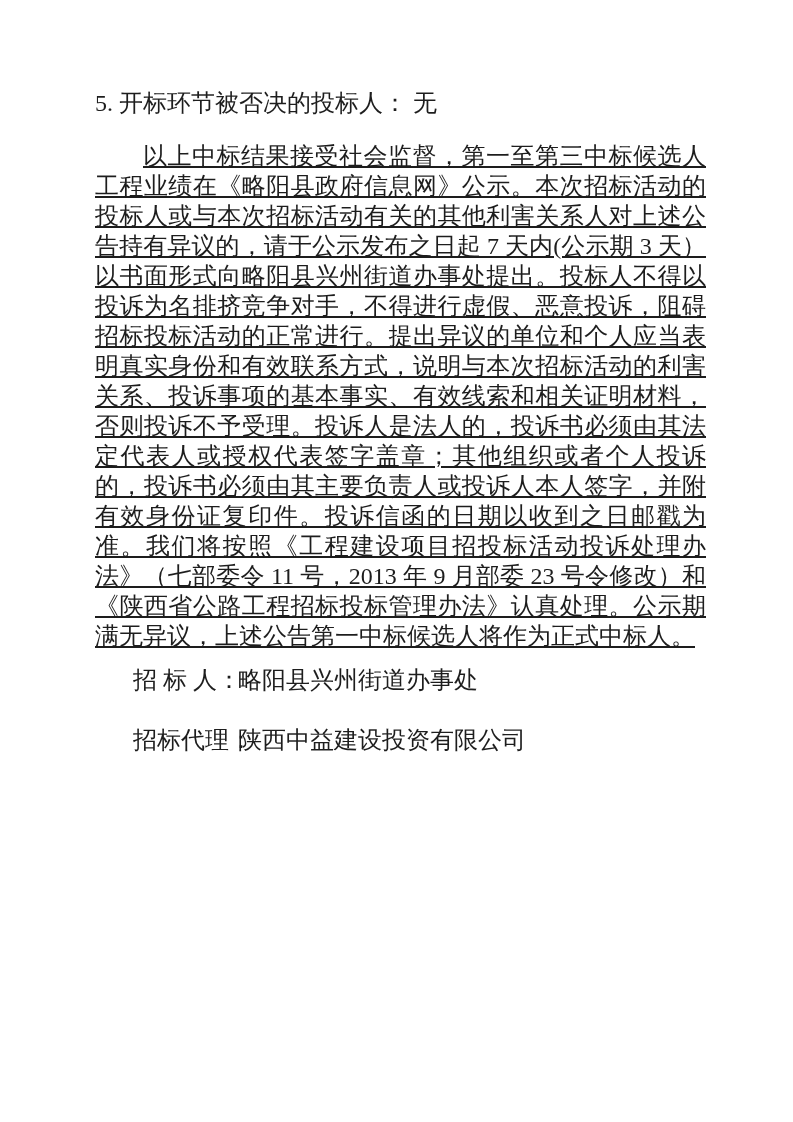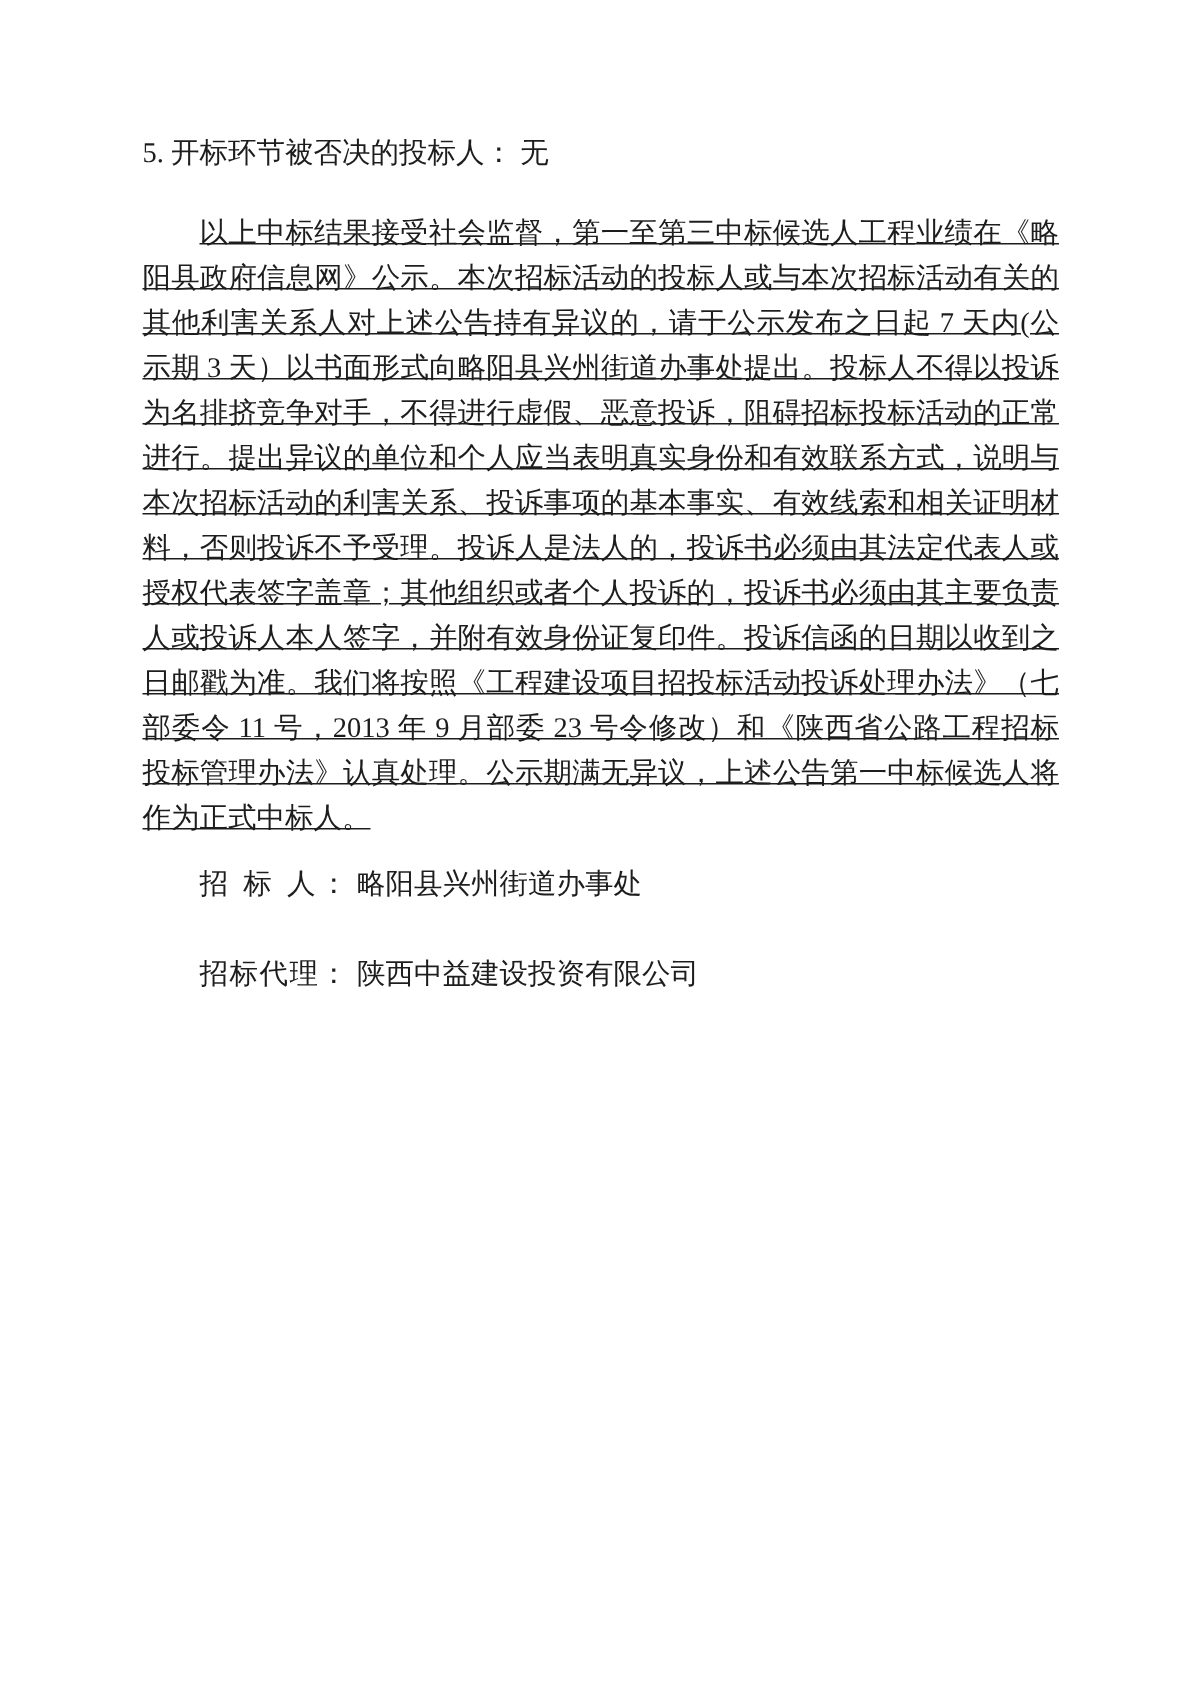--- a/index.html
+++ b/index.html
@@ -13,21 +13,21 @@
     height: 1122px;
     background: #ffffff;
     overflow: hidden;
   }
   .content {
     position: absolute;
     left: 95px;
     top: 88px;
     width: 611px;
     font-family: "Liberation Serif", "DejaVu Serif", serif;
-    font-size: 19px;
+    font-size: 24px;
     line-height: 30px;
     color: #1d1d1d;
   }
   .item-line {
     margin: 0;
   }
   .body-para {
     margin: 23px 0 0 0;
     text-align: justify;
     text-justify: inter-ideograph;

